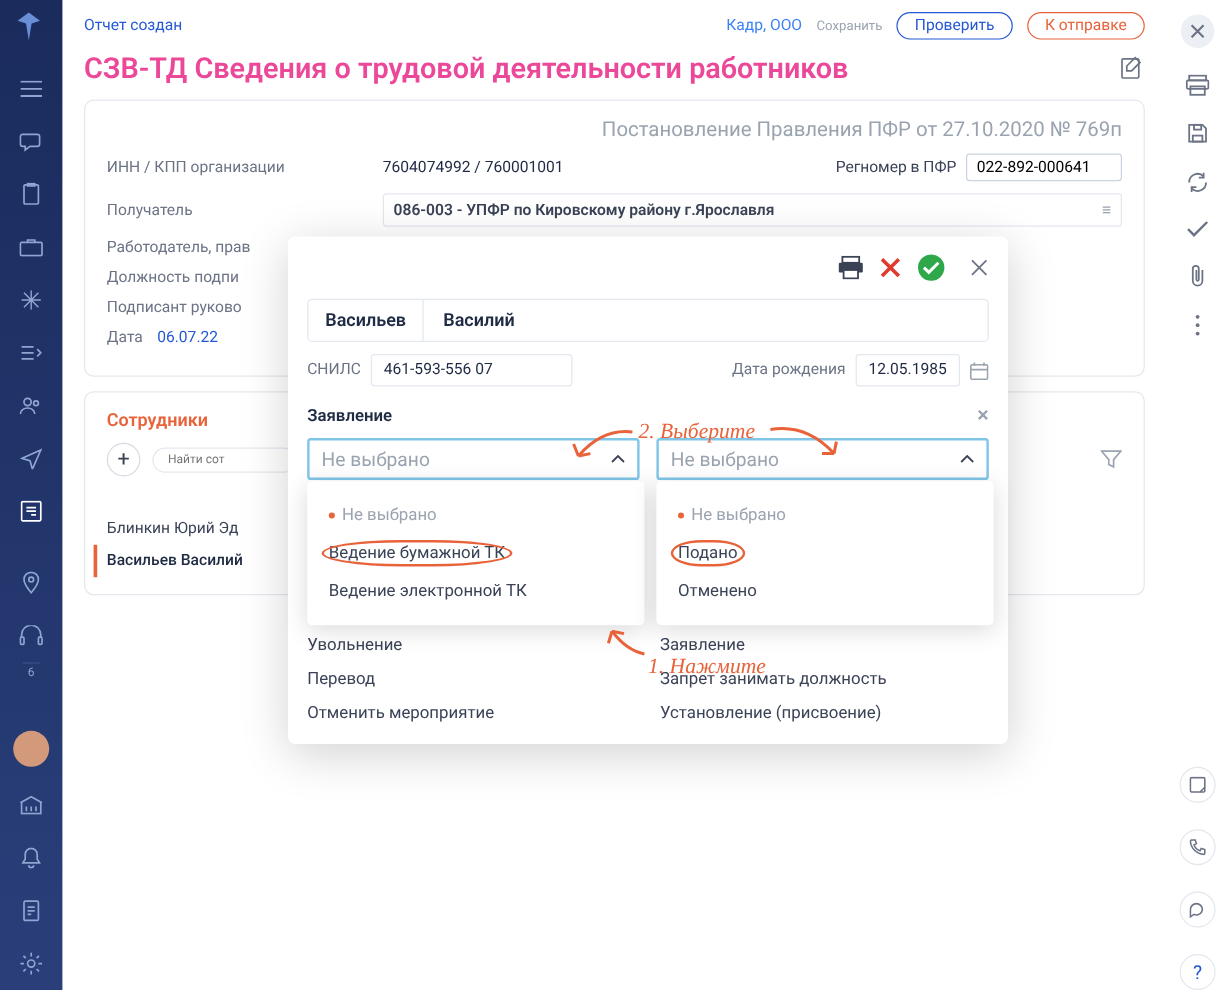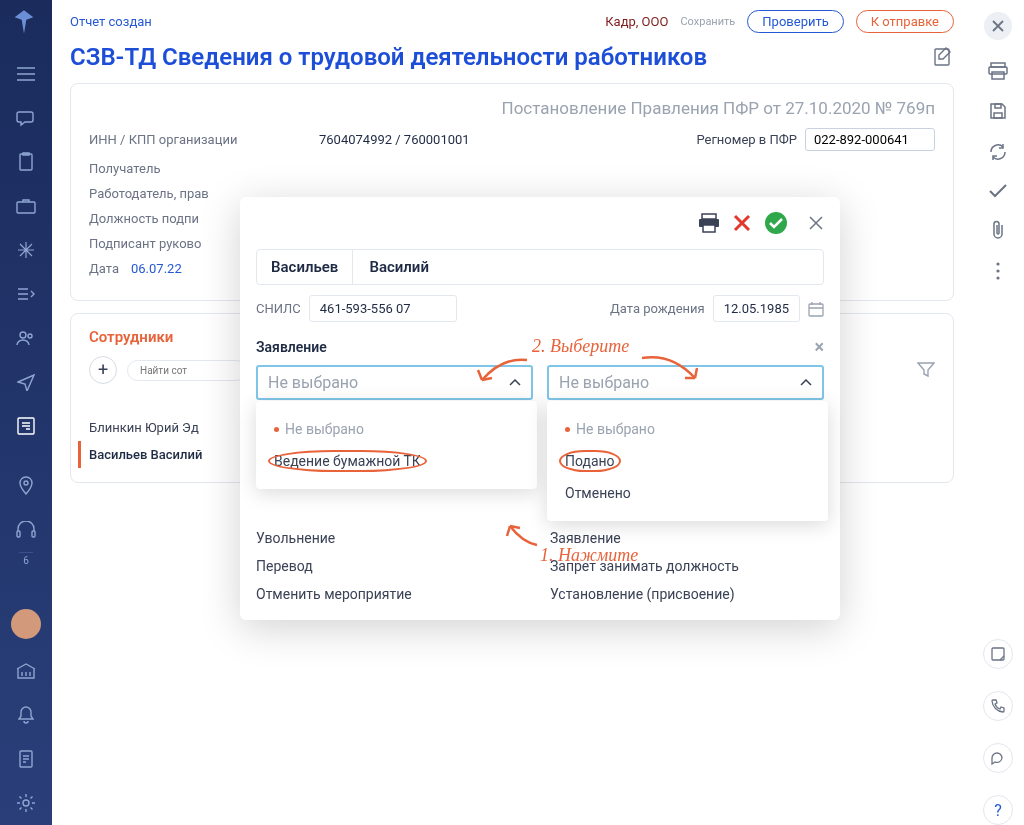--- a/index.html
+++ b/index.html
@@ -9,26 +9,26 @@
 .sidebar-left .logo { width: 32px; height: 32px; margin-bottom: 12px; color: #6b8fd6; }
 .sidebar-left .nav-icon { width: 24px; height: 24px; margin: 10px 0; color: #8fa5d1; cursor: pointer; display:flex; align-items:center; justify-content:center; }
 .sidebar-left .nav-icon.active { color: #fff; }
 .sidebar-left .badge-count { font-size: 10px; color: #8fa5d1; border-top:1px solid #3a5088; padding-top:2px; width:14px; text-align:center; }
 .sidebar-left .spacer { flex:1; }
 .sidebar-left .avatar { width: 30px; height: 30px; border-radius: 50%; background: #d29a7a; margin: 10px 0; }
 .main { flex: 1; display: flex; flex-direction: column; position: relative; }
 .topbar { display: flex; align-items: center; padding: 10px 18px; gap: 12px; }
 .topbar .status { color: #2458d4; font-size: 13px; }
 .topbar .gap { flex:1; }
-.topbar .org-link { color: #7f1d1d; font-size: 13px; cursor:pointer;margin-left:20px; }
+.topbar .org-link { color: #3b82f6; font-size: 13px; cursor:pointer;margin-left:20px; }
 .topbar .save-link { color: #9aa3b0; font-size: 11px; cursor:pointer; }
 .btn-outline { border: 1px solid #2458d4; color: #2458d4; background:#fff; border-radius: 14px; padding: 3px 14px; font-size: 13px; cursor:pointer; }
 .btn-outline.accent { border-color: #e8623a; color: #e8623a; }
 .title-row { display:flex; align-items:center; padding: 0 18px 12px; }
-.title { font-size: 24px; font-weight: 600; color: #1d4ed8; flex:1; }
+.title { font-size: 24px; font-weight: 600; color: #ec4899; flex:1; }
 .edit-icon { color: #6b7385; cursor:pointer; }
 .card { margin: 0 18px 12px; border: 1px solid #e3e7ee; border-radius: 8px; padding: 14px 18px; font-size: 13px; color: #3a4256; position:relative; }
 .card .meta-note { text-align:right; color:#9aa3b0; font-size:17px; margin-bottom:8px; }
 .form-row { display:flex; align-items:center; margin: 10px 0; }
 .form-row label { width: 230px; color:#6b7385; }
 .form-row .val { color:#1f2a44; }
 .form-row .link-val { color:#2458d4; }
 .employees-header { display:flex; align-items:center; gap:10px; margin-bottom:10px; }
 .employees-header h3 { color:#e8623a; font-size:15px; font-weight:600; }
 .add-btn { width:28px; height:28px; border:1px solid #d6dbe3; border-radius:50%; background:#fff; font-size:18px; line-height:1; cursor:pointer; color:#3a4256; }
@@ -203,20 +203,24 @@
     <div class="card">
       <div class="meta-note">Постановление Правления ПФР от 27.10.2020 № 769п</div>
       <div class="form-row">
         <label>ИНН / КПП организации</label>
         <span class="val">7604074992 / 760001001</span>
         <span style="margin-left:auto">Регномер в ПФР</span>
         <input class="reg-input" style="margin-left: 8px;" value="022-892-000641">
       </div>
       <div class="form-row">
         <label>Получатель</label>
+        <div class="recv-row" style="flex:1">
+          <span>086-003 - УПФР по Кировскому району г.Ярославля</span>
+          <span class="hamb">≡</span>
+        </div>
       </div>
       <div class="form-row">
           <label>Работодатель, прав</label>
         </div>
       <div class="form-row">
           <label>Должность подпи</label>
         </div>
       <div class="form-row">
           <label>Подписант руково</label>
         </div>
@@ -271,21 +275,21 @@
             </svg>
           </span>
       </div>
       <div class="modal-body">
         <div class="name-inputs">
           <div>Васильев</div>
           <div>Василий</div>
         </div>
         <div class="snils-row">
           <span>СНИЛС</span>
-          <span class="field" style="width:148px">461-593-556 07</span>
+          <span class="field" style="width:168px">461-593-556 07</span>
           <span style="margin-left:auto">Дата рождения</span>
           <span class="field">12.05.1985</span>
           <span style="color:#9aa3b0">
               <svg width="16" height="16" viewBox="0 0 16 16" fill="none" stroke="currentColor" stroke-width="1.3">
                 <rect x="1" y="3" width="14" height="12" rx="1"></rect>
                 <path d="M1 7h14M4 1v3M12 1v3"></path>
               </svg>
             </span>
         </div>
         <div class="section-hdr">
@@ -302,20 +306,23 @@
                   </svg>
                 </span>
             </div>
             <div class="drop-menu">
               <div class="opt dis">
                   <span class="dot"></span>
                   <span>Не выбрано</span>
                 </div>
               <div class="opt">
                   <span class="circled">Ведение бумажной ТК</span>
+                </div>
+              <div class="opt">
+                  <span>Ведение электронной ТК</span>
                 </div>
             </div>
           </div>
           <div class="drop">
             <div class="sel">
               <span>Не выбрано</span>
               <span class="chev">
                   <svg width="12" height="8" viewBox="0 0 12 8">
                     <path d="M1 6l5-5 5 5" stroke="#3a4256" stroke-width="1.5" fill="none"></path>
                   </svg>
@@ -340,21 +347,21 @@
       <div class="action-grid">
         <div>Увольнение</div>
         <div>Заявление</div>
         <div>Перевод</div>
         <div>Запрет занимать должность</div>
         <div>Отменить мероприятие</div>
         <div>Установление (присвоение)</div>
       </div>
     </div>
 
-    <div class="anno" style="left:480px; top:336px">2. Выберите</div>
+    <div class="anno" style="left:480px; top:349px">2. Выберите</div>
     <div class="anno" style="left:488px; top:545px">1. Нажмите</div>
     <svg class="arrow" style="left:420px; top:352px" width="60" height="40">
         <path d="M55 8 Q30 5 10 28" stroke="#e8623a" stroke-width="2.5" fill="none"></path>
         <path d="M10 28 l-4 -10 M10 28 l10 -2" stroke="#e8623a" stroke-width="2.5" fill="none"></path>
       </svg>
     <svg class="arrow" style="left:585px; top:350px" width="70" height="40">
         <path d="M5 8 Q35 3 58 28" stroke="#e8623a" stroke-width="2.5" fill="none"></path>
         <path d="M58 28 l2 -10 M58 28 l-10 0" stroke="#e8623a" stroke-width="2.5" fill="none"></path>
       </svg>
     <svg class="arrow" style="left:450px; top:520px" width="40" height="30">

